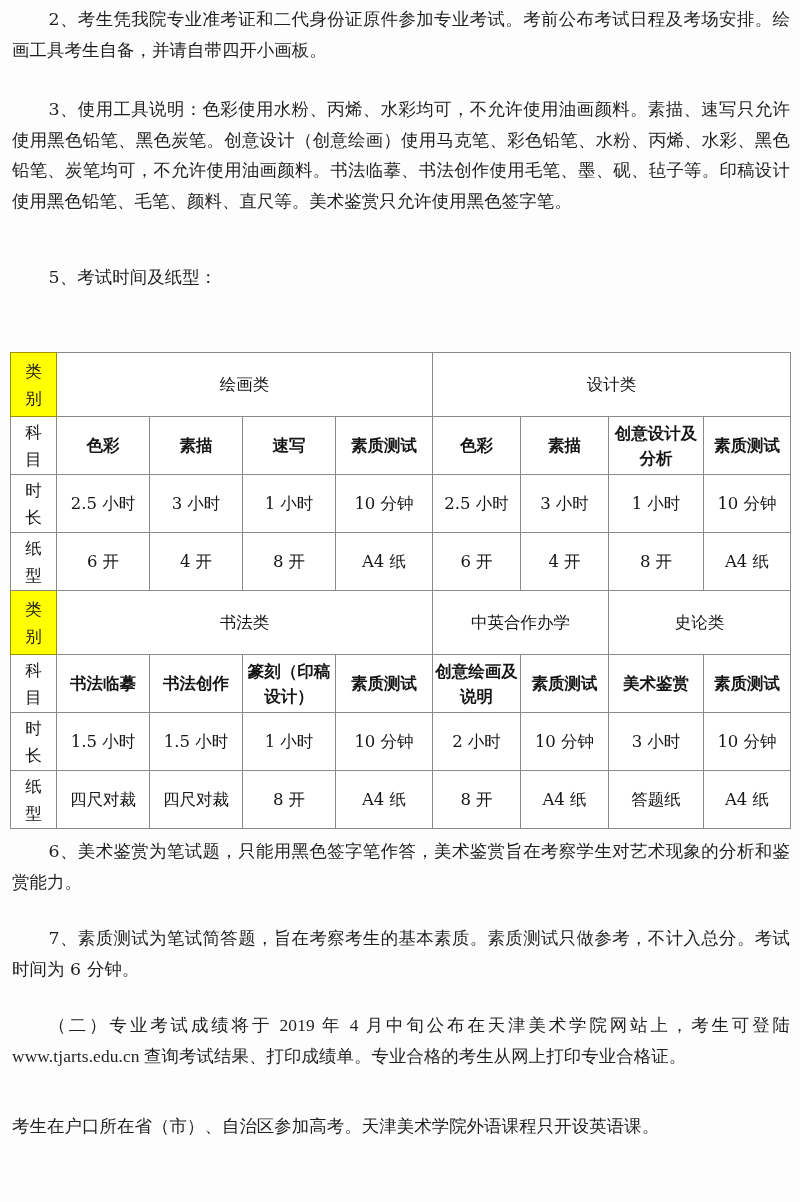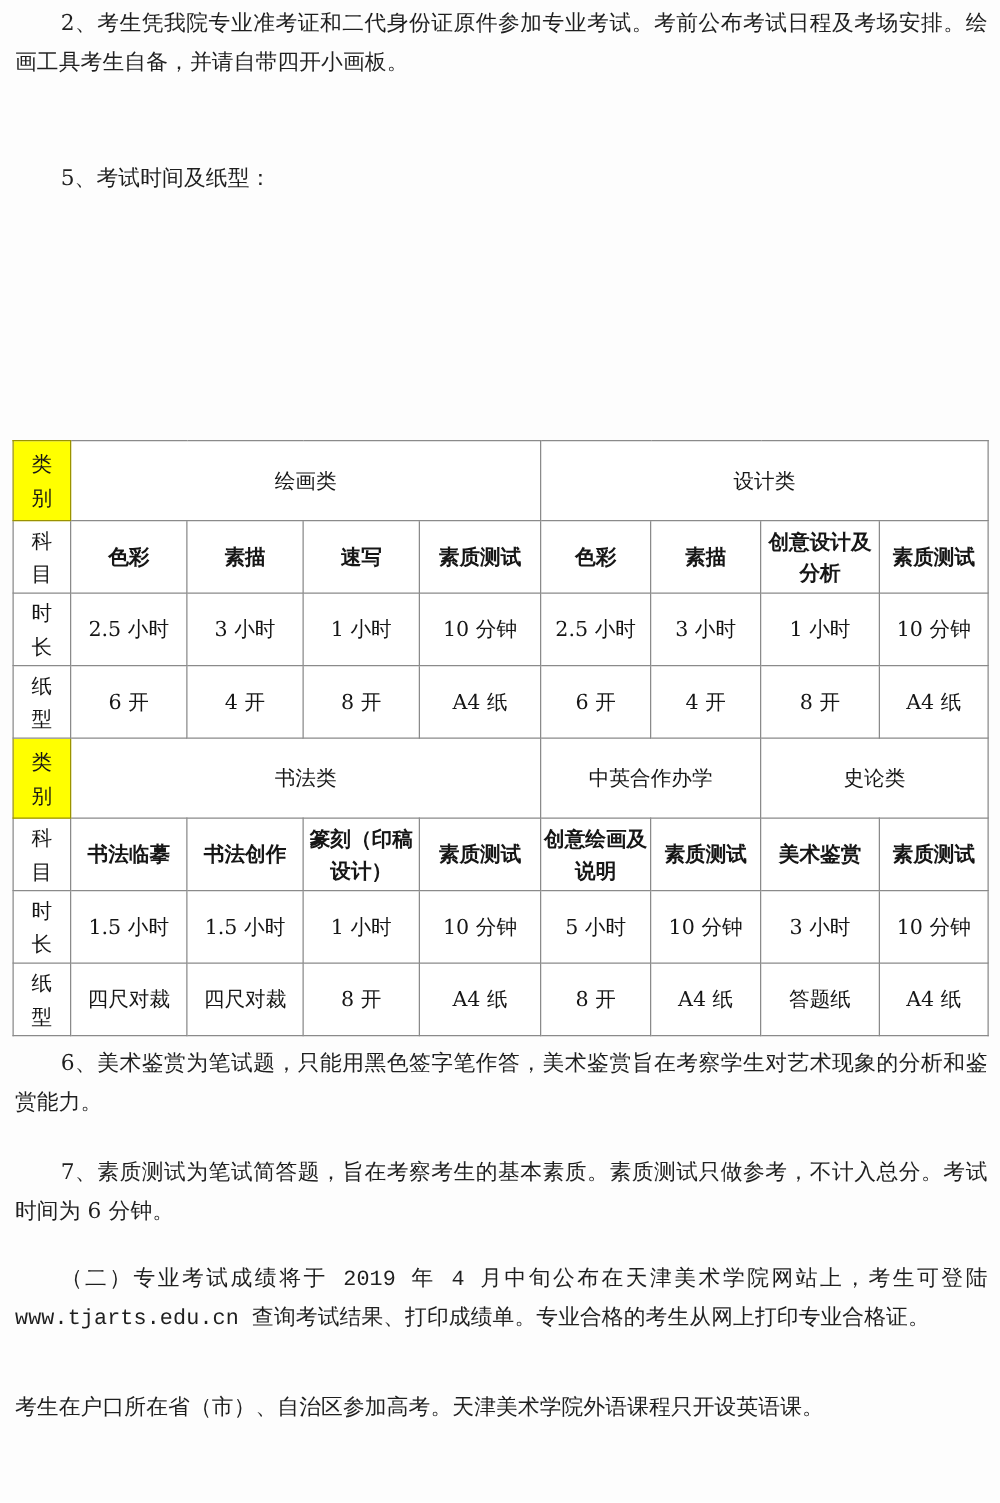--- a/index.html
+++ b/index.html
@@ -120,30 +120,31 @@
     height: 58px;
   }
   td.val2 {
     font-size: 16.5px;
     line-height: 24px;
     height: 58px;
   }
   .row-h58 td { height: 58px; }
   .row-h64 td { height: 64px; }
 
-  .url { font-family: Liberation Mono, monospace; }
+  .url { font-family: Liberation Serif, serif; }
 </style>
 </head>
 <body>
 
 <div class="page">
 
   <div class="block-text-top">
     <p class="para indent">2、考生凭我院专业准考证和二代身份证原件参加专业考试。考前公布考试日程及考场安排。绘画工具考生自备，并请自带四开小画板。</p>
     <div class="gap-lg"></div>
+    <p class="para indent">3、使用工具说明：色彩使用水粉、丙烯、水彩均可，不允许使用油画颜料。素描、速写只允许使用黑色铅笔、黑色炭笔。创意设计（创意绘画）使用马克笔、彩色铅笔、水粉、丙烯、水彩、黑色铅笔、炭笔均可，不允许使用油画颜料。书法临摹、书法创作使用毛笔、墨、砚、毡子等。印稿设计使用黑色铅笔、毛笔、颜料、直尺等。美术鉴赏只允许使用黑色签字笔。</p>
     <div class="gap-lg"></div>
     <div class="gap-lg"></div>
     <p class="para indent">5、考试时间及纸型：</p>
   </div>
 
   <div class="tbl-wrap">
     <table class="exam">
       <colgroup>
         <col class="c0">
           <col class="c1">
@@ -238,21 +239,21 @@
 
         <tr class="row-h58">
           <td class="rowlabel">
             <span class="vchar">时</span>
             <span class="vchar">长</span>
           </td>
           <td class="val">1.5 小时</td>
           <td class="val">1.5 小时</td>
           <td class="val">1 小时</td>
           <td class="val">10 分钟</td>
-          <td class="val">5 小时</td>
+          <td class="val">2 小时</td>
           <td class="val">10 分钟</td>
           <td class="val">3 小时</td>
           <td class="val">10 分钟</td>
         </tr>
 
         <tr class="row-h58">
           <td class="rowlabel">
             <span class="vchar">纸</span>
             <span class="vchar">型</span>
           </td>

